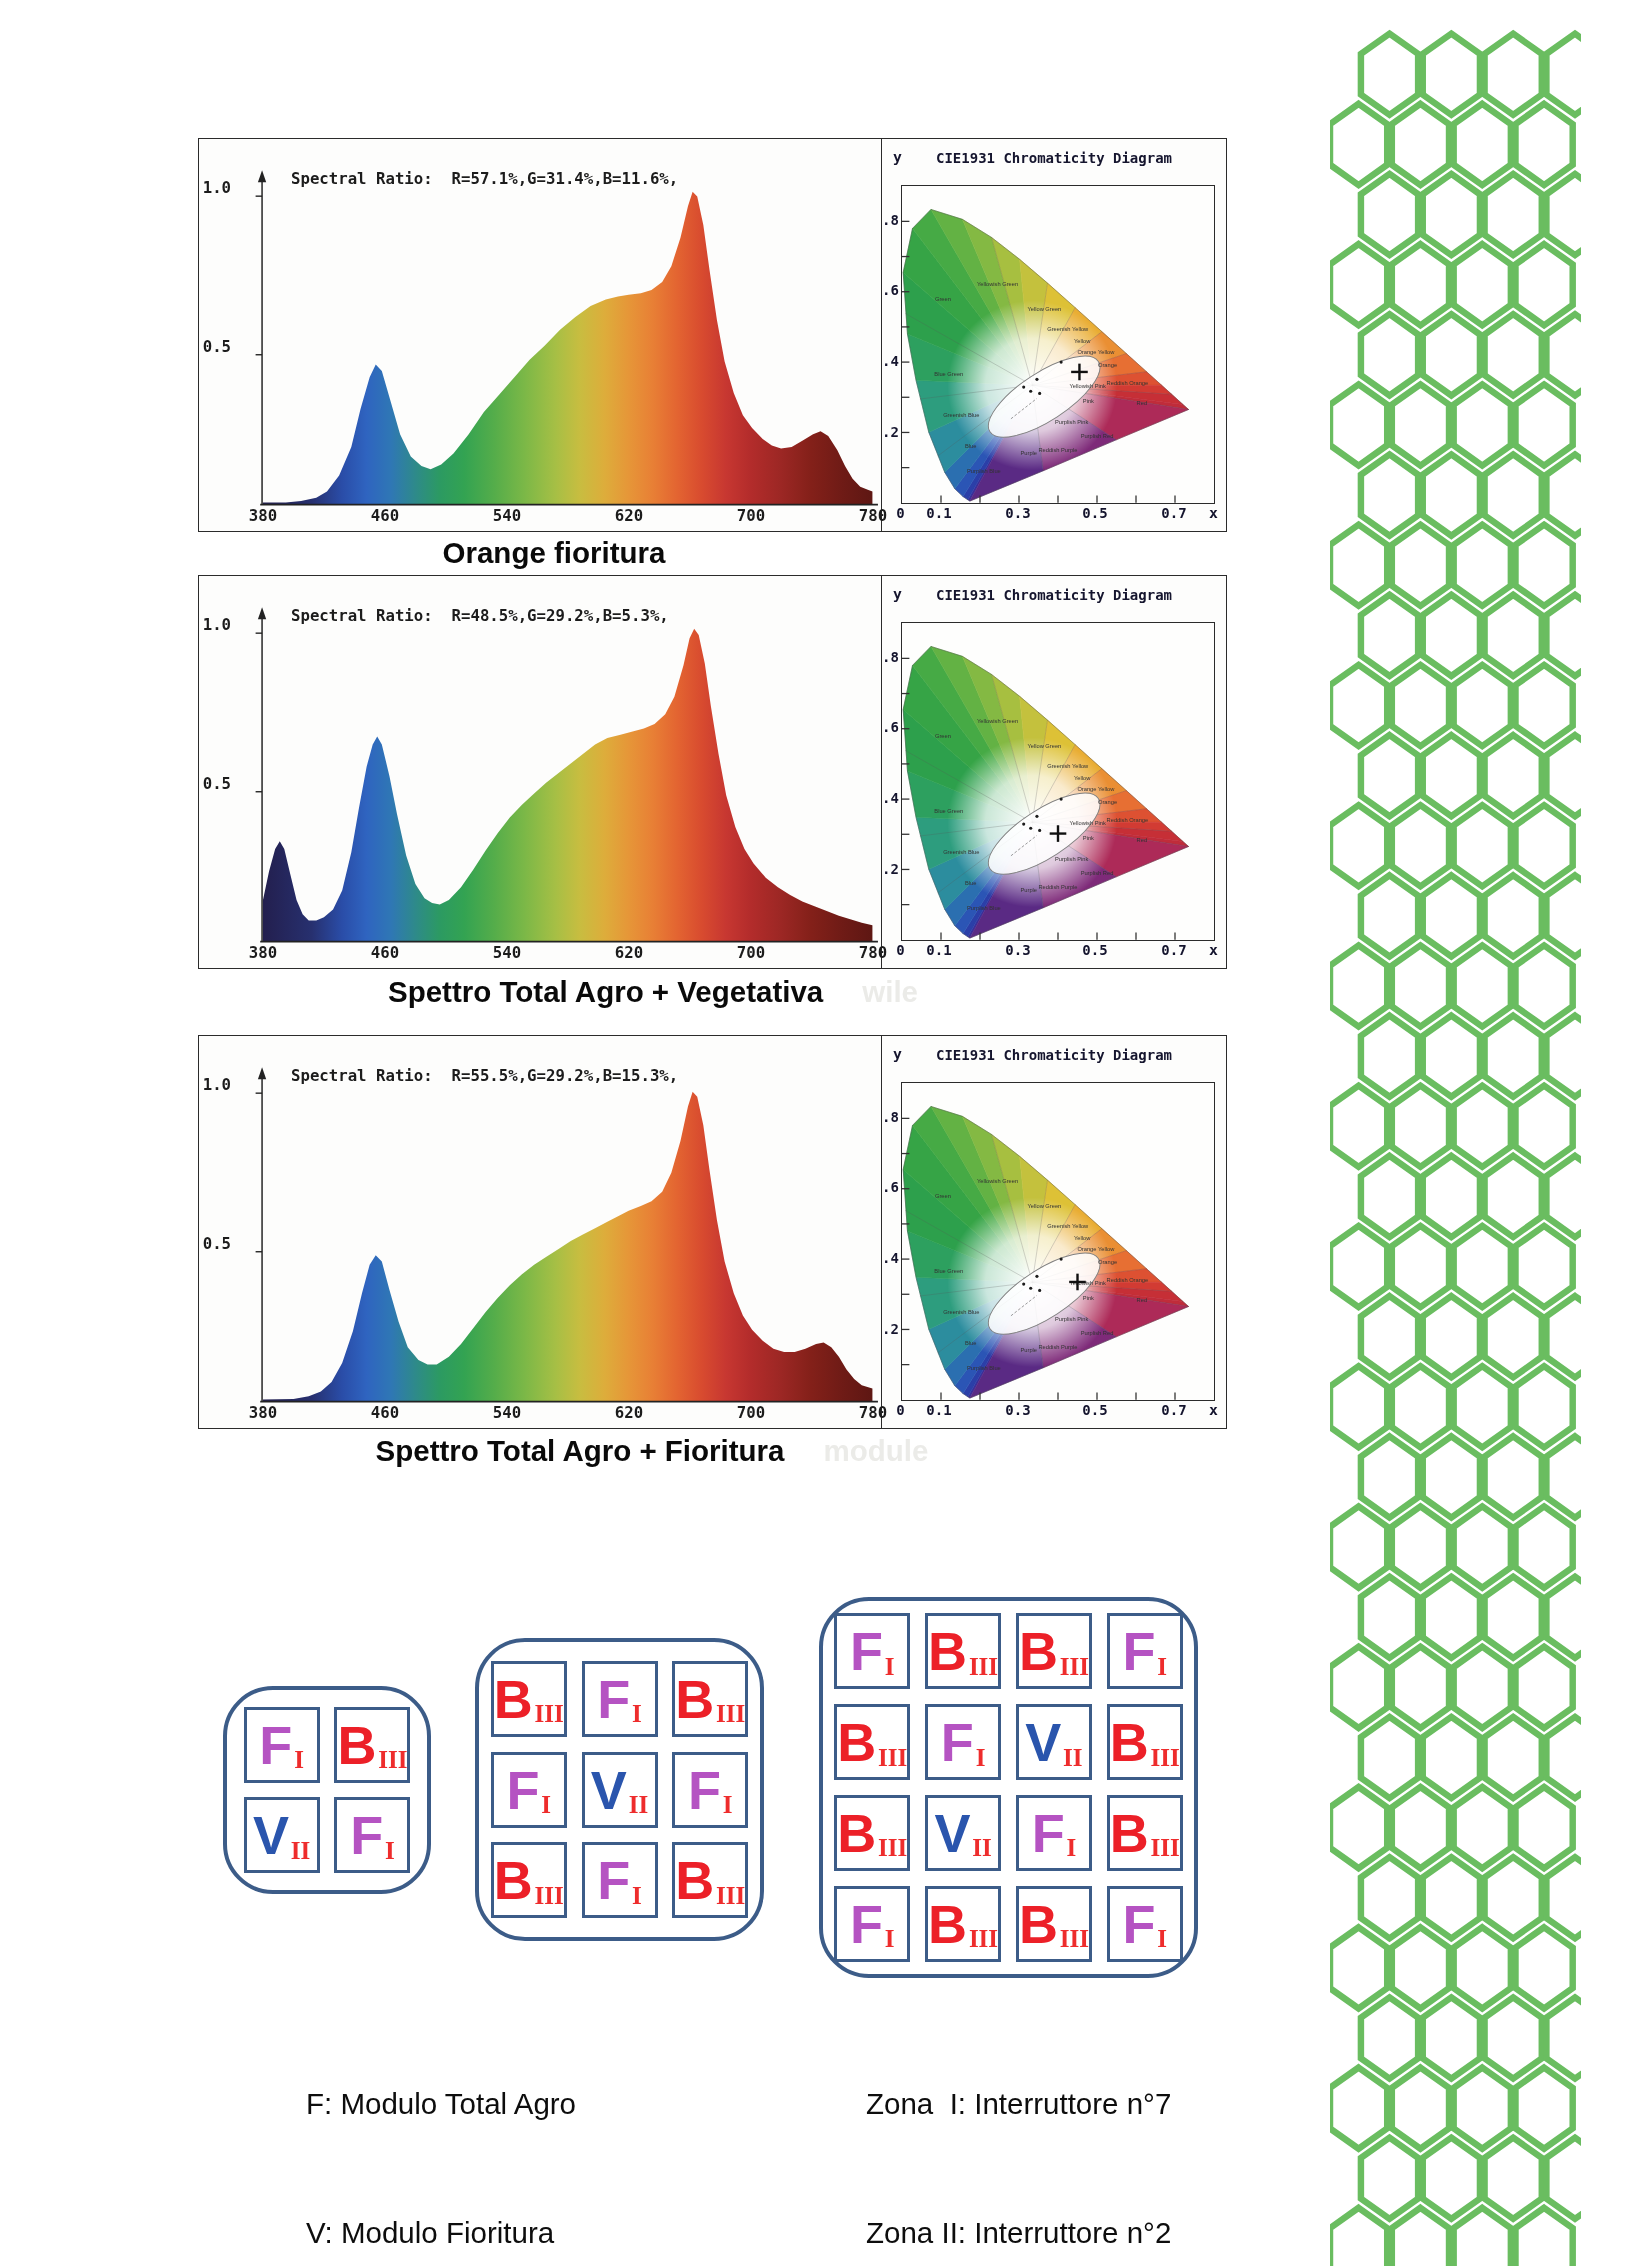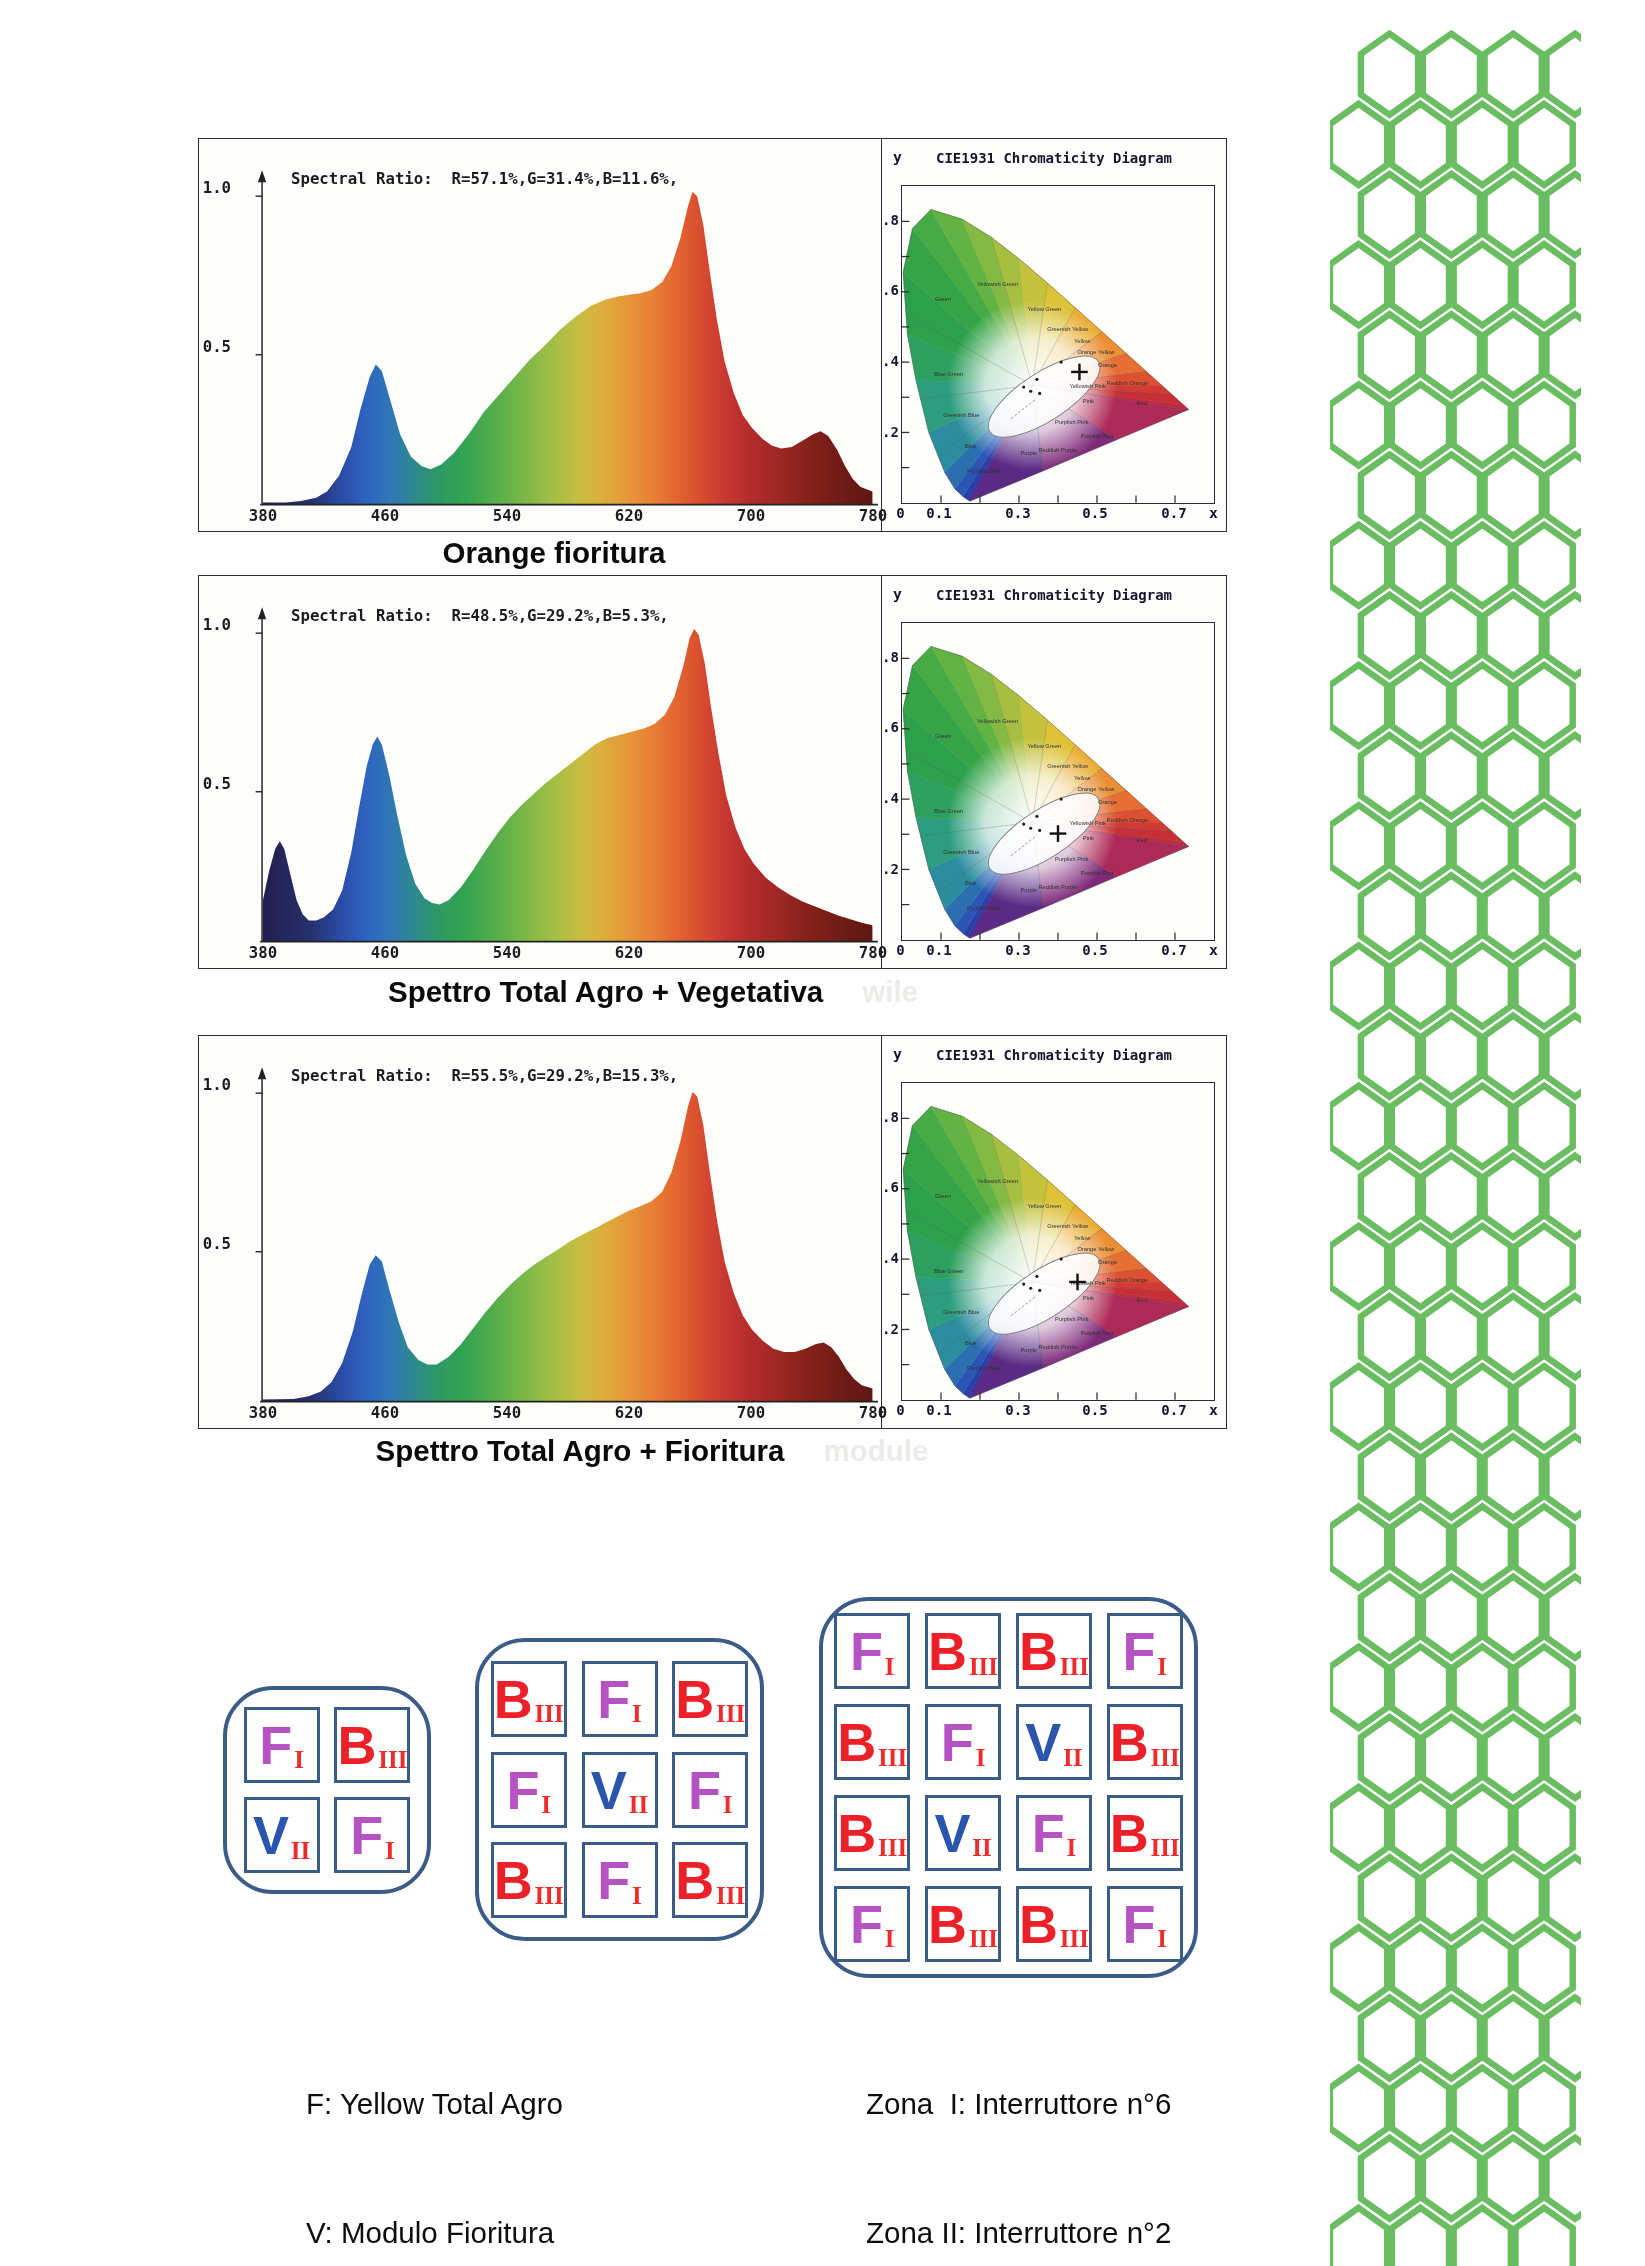--- a/index.html
+++ b/index.html
@@ -660,26 +660,26 @@
         <span class="cell-letter letter-B">B</span>
         <span class="cell-sub">III</span>
       </div>
       <div class="cell">
         <span class="cell-letter letter-F">F</span>
         <span class="cell-sub">I</span>
       </div>
     </div>
 
   <div class="legend" id="legend-left">
-    <div>F: Yellow Total Agro</div>
+    <div>F: Modulo Total Agro</div>
     <div>V: Modulo Fioritura</div>
     
   </div>
   <div class="legend" id="legend-right">
-    <div>Zona  I: Interruttore n°6</div>
+    <div>Zona  I: Interruttore n°7</div>
     <div>Zona II: Interruttore n°2</div>
     
   </div>
 
   <div class="honeycomb" id="honeycomb"><svg width="251" height="2239" viewBox="0 0 272 2426">
         <polygon points="64.5,6.0 95.5,28.0 95.5,72.0 64.5,94.0 33.5,72.0 33.5,28.0" fill="none" stroke="#6abd60" stroke-width="7"></polygon>
         <polygon points="131.5,6.0 162.5,28.0 162.5,72.0 131.5,94.0 100.5,72.0 100.5,28.0" fill="none" stroke="#6abd60" stroke-width="7"></polygon>
         <polygon points="198.5,6.0 229.5,28.0 229.5,72.0 198.5,94.0 167.5,72.0 167.5,28.0" fill="none" stroke="#6abd60" stroke-width="7"></polygon>
         <polygon points="265.5,6.0 296.5,28.0 296.5,72.0 265.5,94.0 234.5,72.0 234.5,28.0" fill="none" stroke="#6abd60" stroke-width="7"></polygon>
         <polygon points="31.0,82.0 62.0,104.0 62.0,148.0 31.0,170.0 0.0,148.0 0.0,104.0" fill="none" stroke="#6abd60" stroke-width="7"></polygon>

